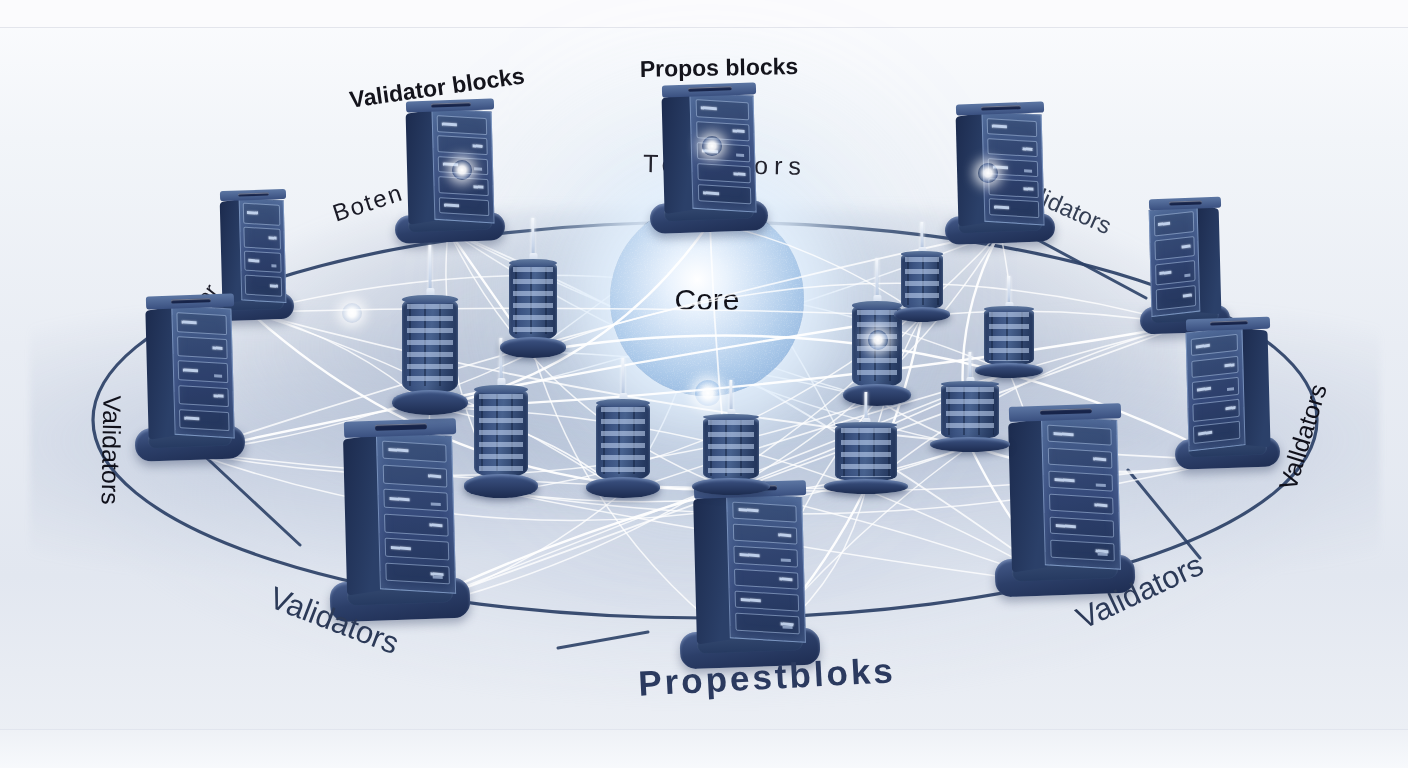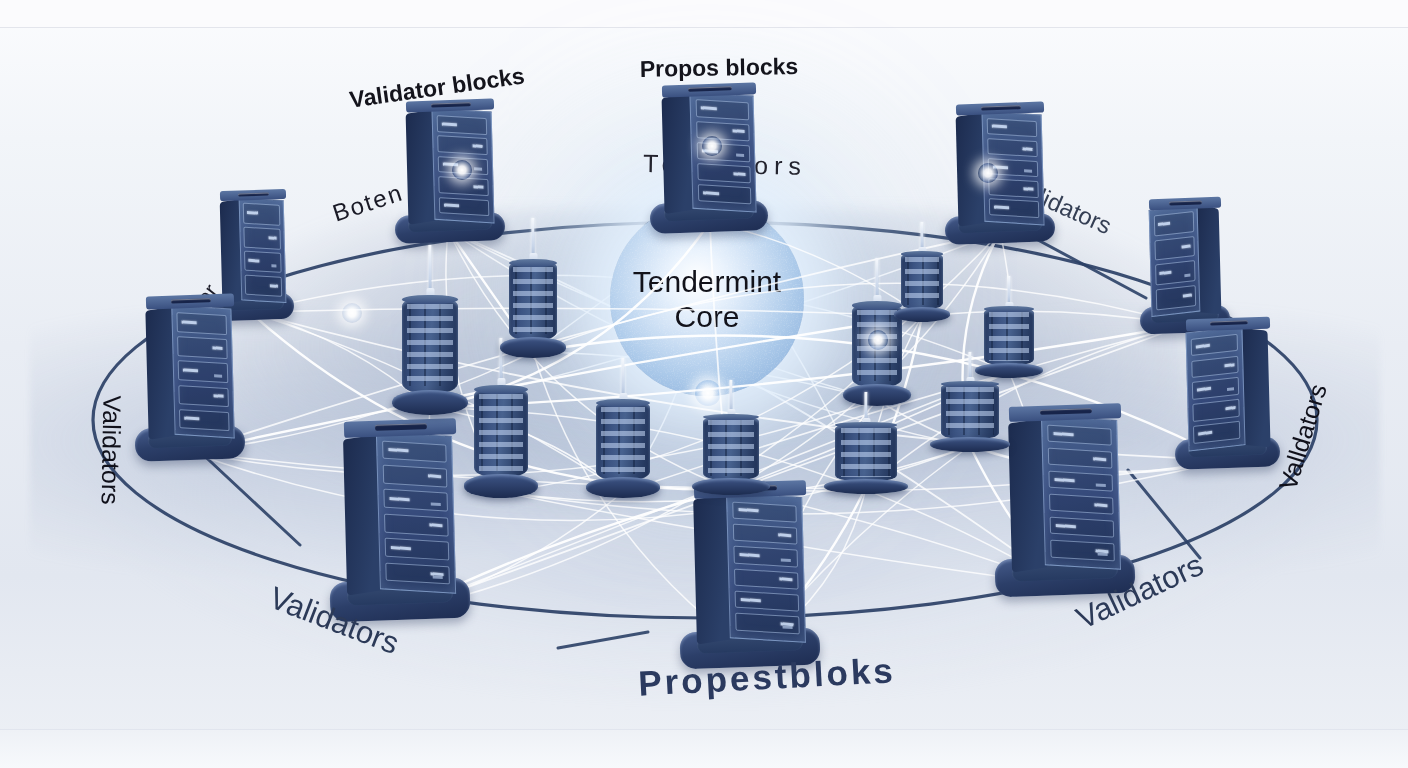--- a/index.html
+++ b/index.html
@@ -116,21 +116,20 @@
 
   <div class="sphere">
     <svg width="194" height="194">
       <filter id="speckle">
         <feTurbulence type="fractalNoise" baseFrequency="0.85" numOctaves="2" seed="7"></feTurbulence>
         <feColorMatrix type="matrix" values="0 0 0 0 1  0 0 0 0 1  0 0 0 0 1  0 0 0 1.1 -0.55"></feColorMatrix>
       </filter>
       <circle cx="97" cy="97" r="96" filter="url(#speckle)" opacity="0.5"></circle>
     </svg>
     <div class="sphere-label">
-      <span>Tendermint</span>
       <span>Core</span>
     </div>
   </div>
 
   <svg class="layer front" id="svg-front" width="1408" height="768">
       <path d="M710,222 Q607.2,371 430,408" stroke="#ffffff" stroke-width="2.4" fill="none" opacity="0.95" stroke-linecap="round"></path>
       <path d="M710,222 Q825.4,247.8 922,316" stroke="#ffffff" stroke-width="1.5" fill="none" opacity="0.8" stroke-linecap="round"></path>
       <path d="M448,230 Q490.5,291 533,352" stroke="#ffffff" stroke-width="2.4" fill="none" opacity="0.95" stroke-linecap="round"></path>
       <path d="M448,230 Q435.2,368.95 501,492" stroke="#ffffff" stroke-width="1.5" fill="none" opacity="0.8" stroke-linecap="round"></path>
       <path d="M448,230 Q537.7,416.1 731,489" stroke="#ffffff" stroke-width="1.5" fill="none" opacity="0.8" stroke-linecap="round"></path>

